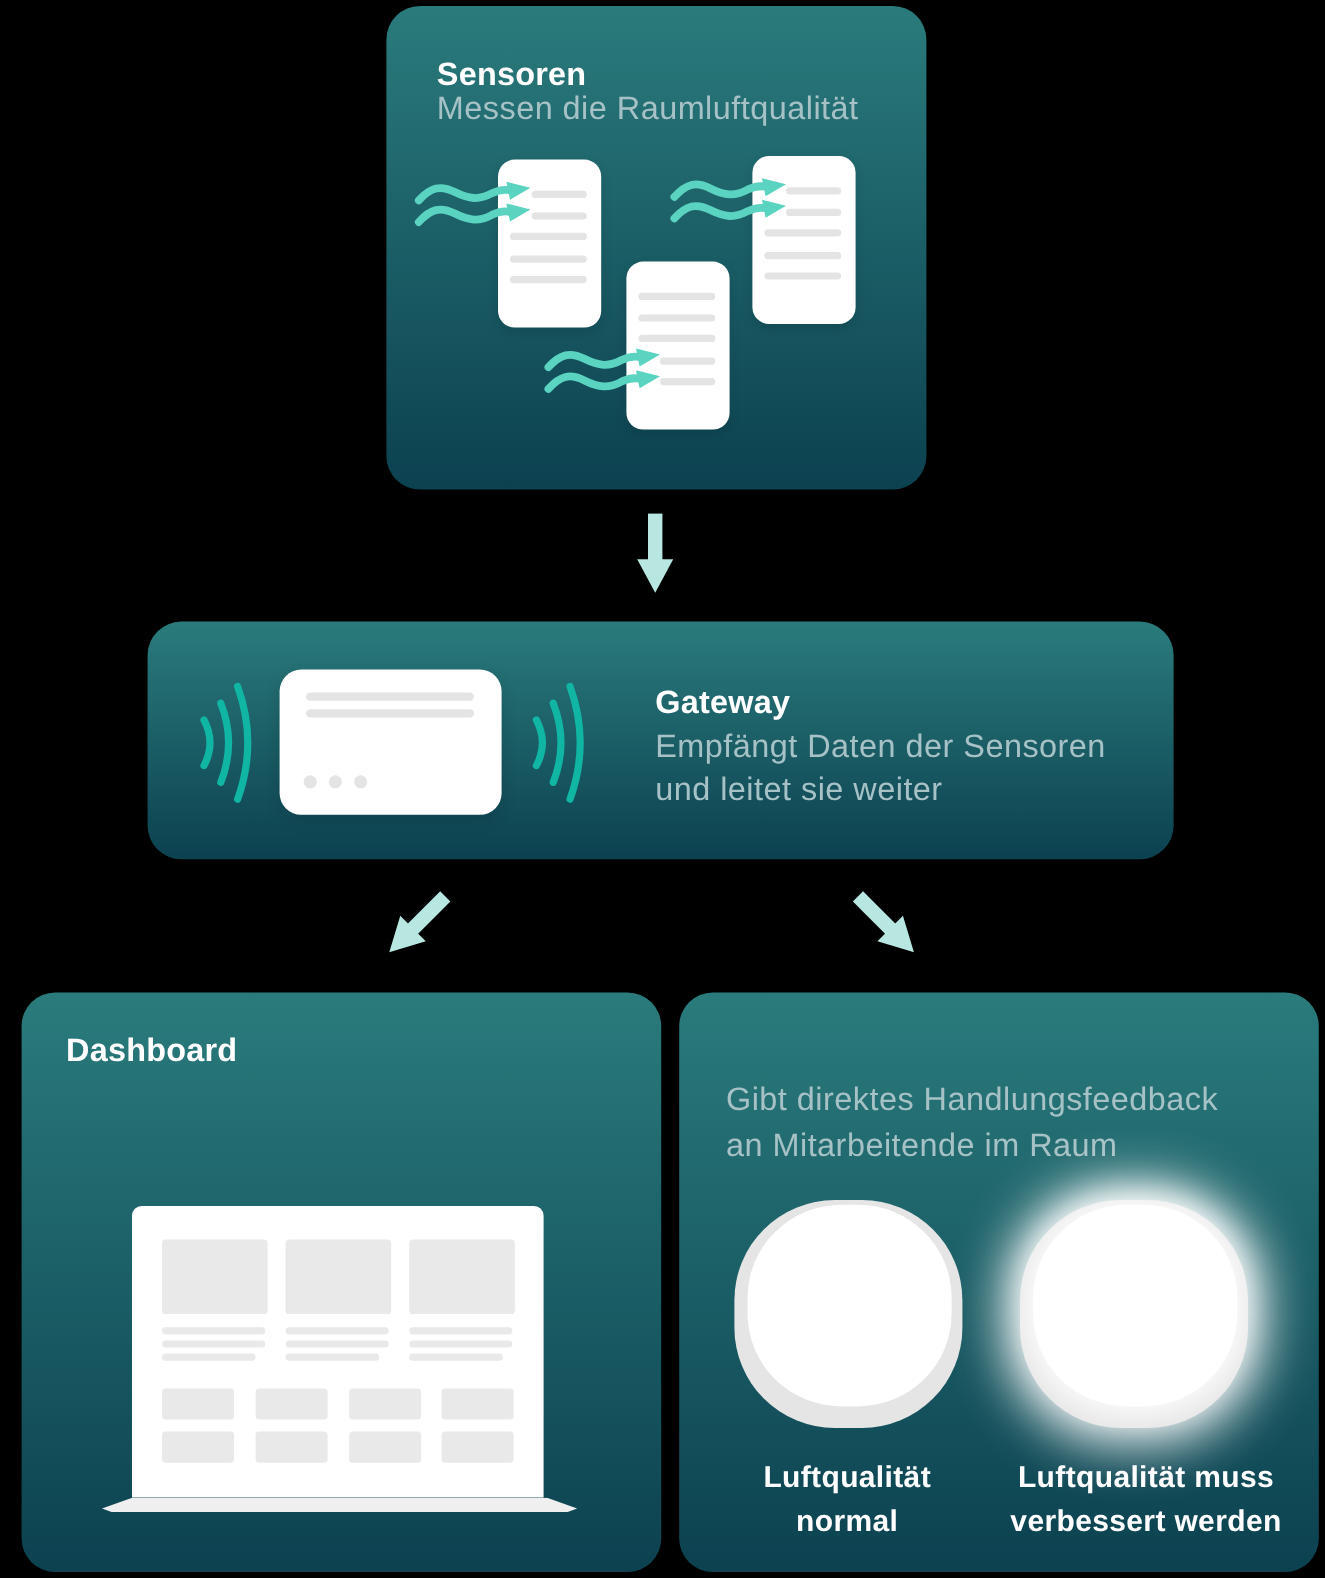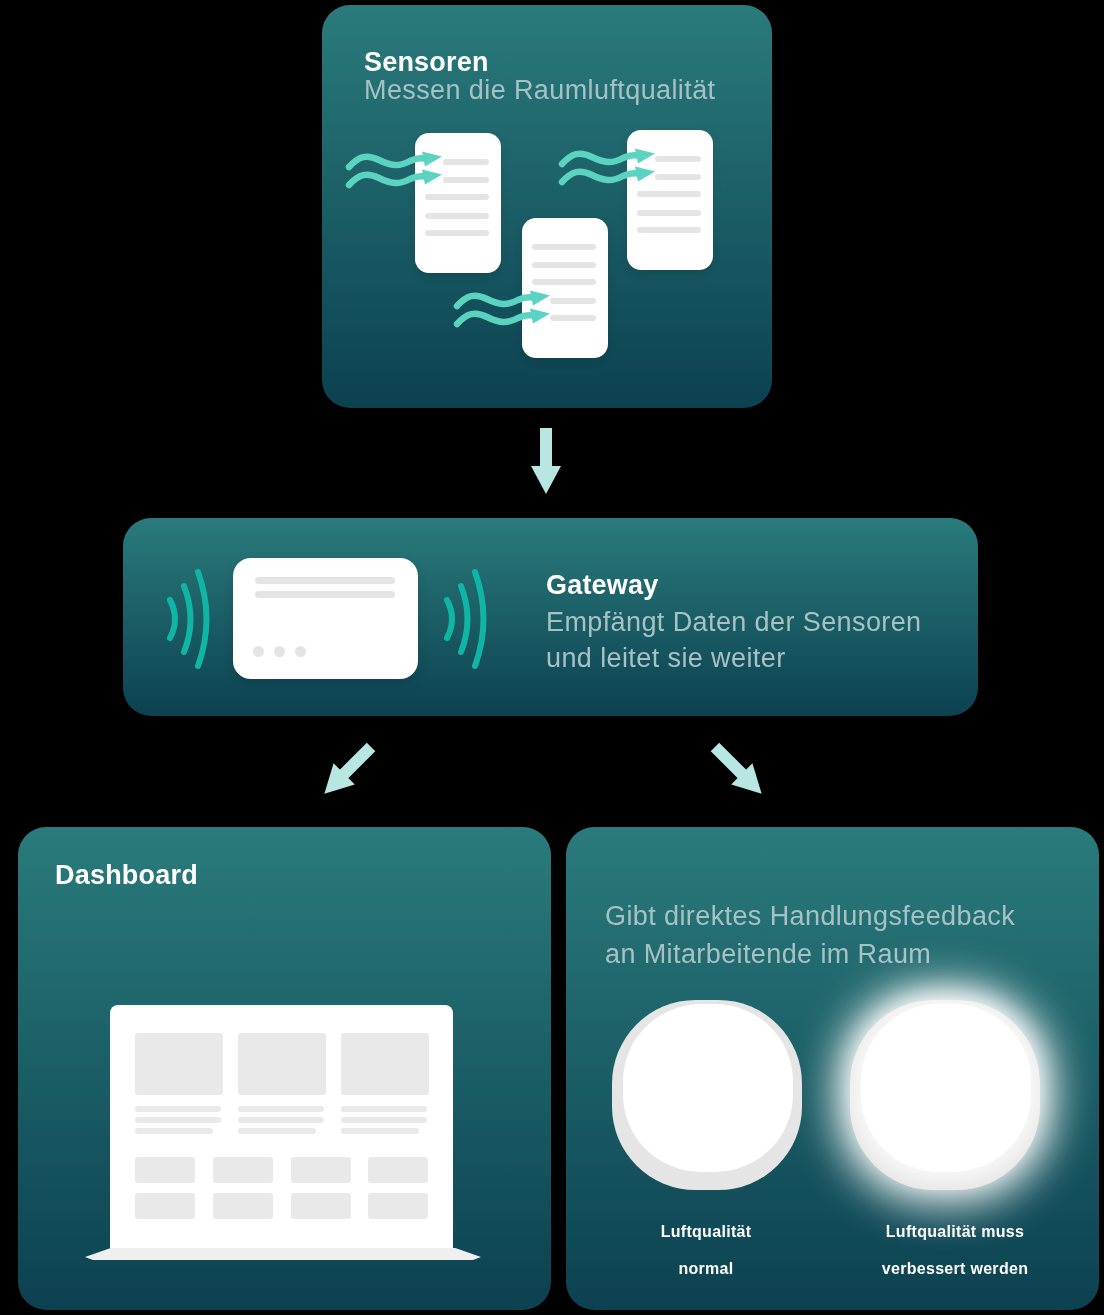--- a/index.html
+++ b/index.html
@@ -121,21 +121,21 @@
     position:absolute;inset:4px 9px 18px 11px;background:#fff;border-radius:46%;
   }
   .lamp-normal{left:46px;}
   .lamp-alert{
     left:284px;
     box-shadow:0 0 42px 16px rgba(255,255,255,.85);
   }
   .lamp-alert .lamp-inner{box-shadow:0 0 26px 8px rgba(255,255,255,.9);}
   .lamp-caption{
     position:absolute;top:386px;text-align:center;color:#fff;
-    font-size:16px;font-weight:700;letter-spacing:.3px;line-height:37px;
+    font-size:25px;font-weight:700;letter-spacing:.3px;line-height:37px;
   }
   .lamp-caption span{display:block;}
   .cap-left{left:30px;width:220px;}
   .cap-right{left:264px;width:250px;}
 </style>
 </head>
 <body>
 
 <div class="stage">
 

